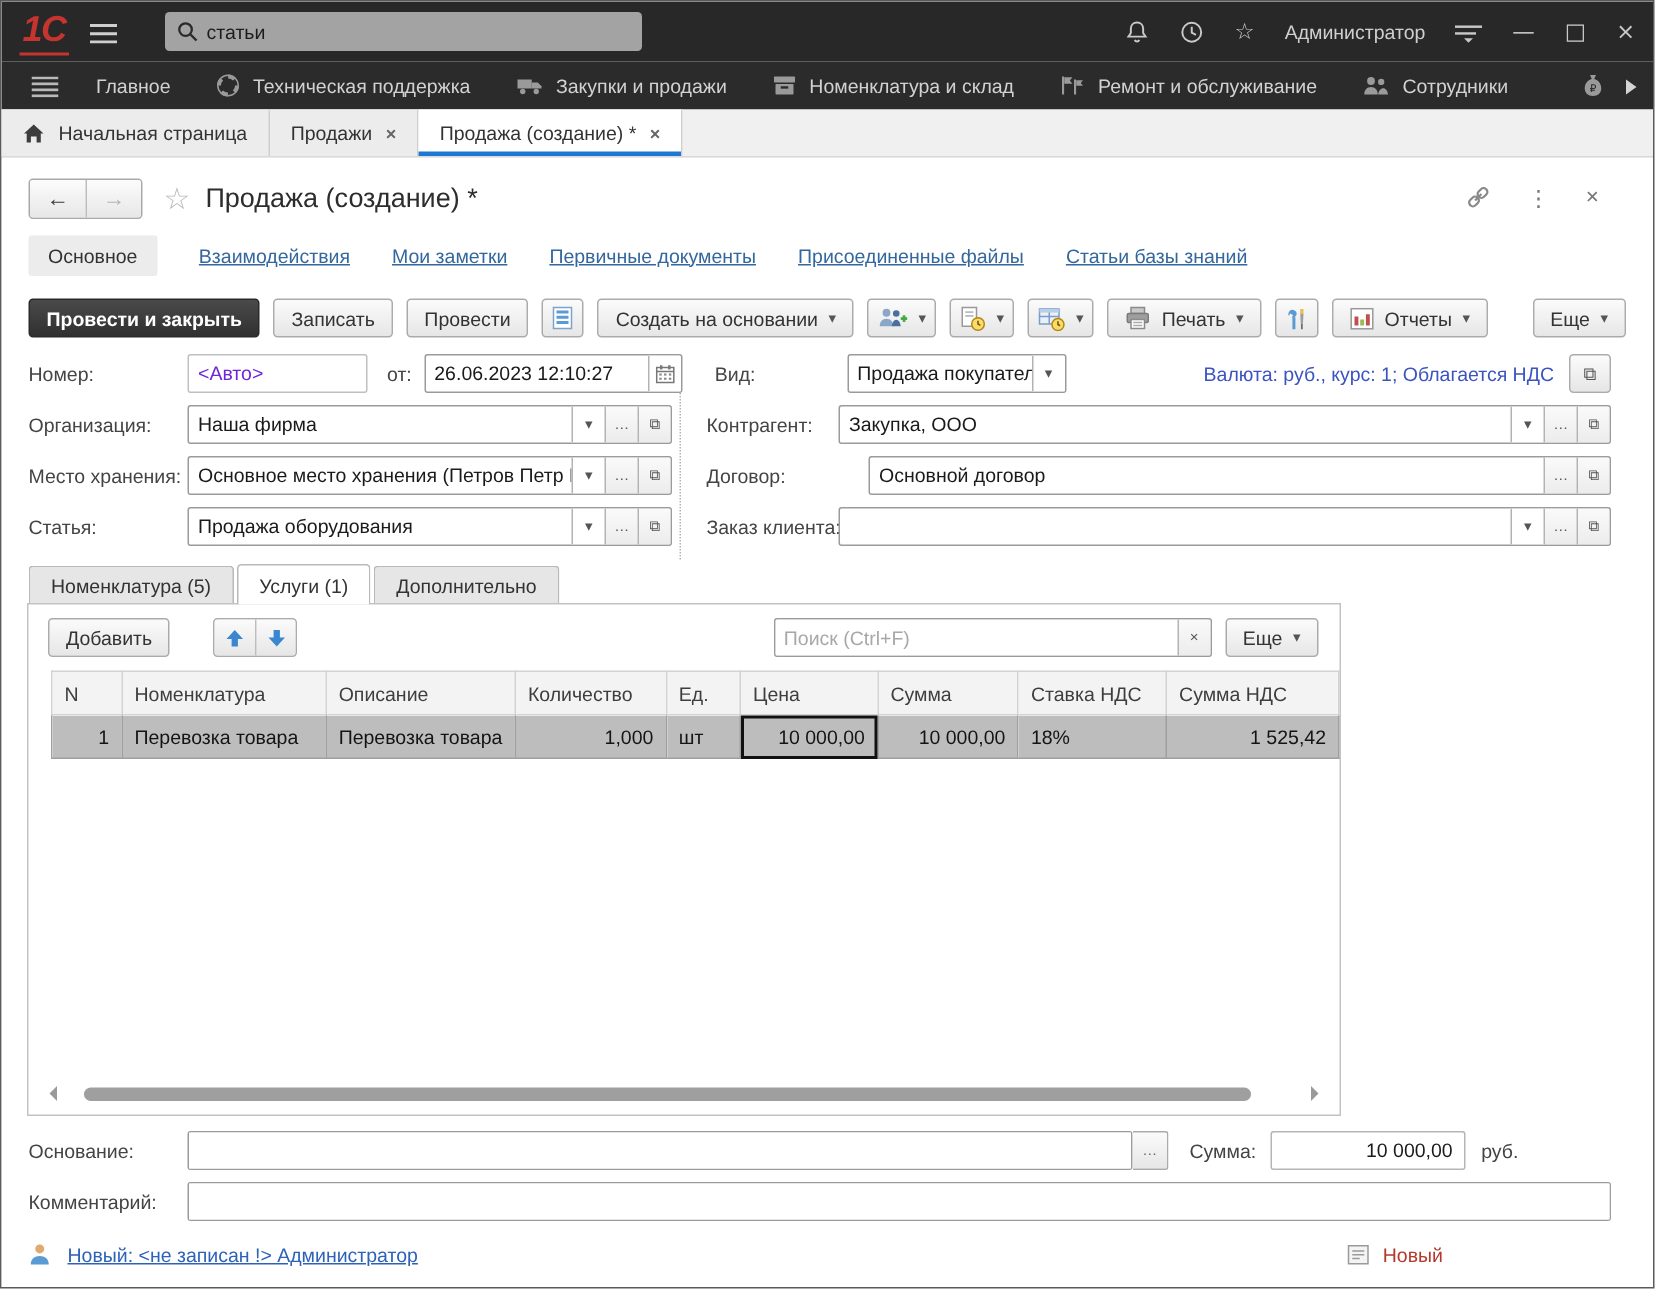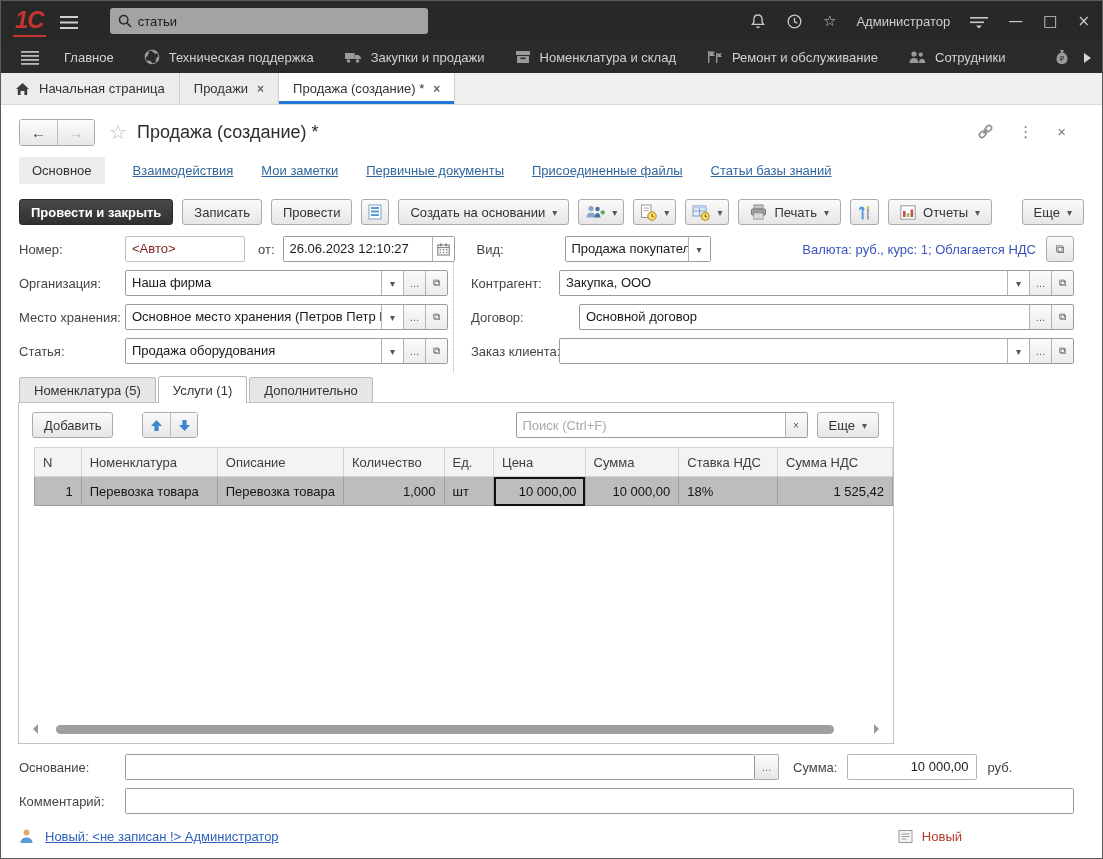--- a/index.html
+++ b/index.html
@@ -71,21 +71,21 @@
   .btn.iconbtn { padding:0 6px; }
   .toolbar .push { margin-left:auto; }
 
   
   .frow { display:flex; align-items:center; height:26px; left:18px; right:28px; }
   .flabel { color:#444; white-space:nowrap; }
   .lbl-l { width:106px; }
   .lbl-r { width:88px; }
   .combo { display:flex; align-items:stretch; height:26px; border:1px solid #9b9b9b; border-radius:2px; background:#fff; overflow:hidden; }
   .combo .val { flex:1; padding:0 6px; line-height:24px; white-space:nowrap; overflow:hidden; color:#1a1a1a; }
-  .combo .val.ph { color:#7f1d1d; }
+  .combo .val.ph { color:#6d28d9; }
   .combo .seg { width:22px; display:flex; align-items:center; justify-content:center;
                 border-left:1px solid #b3b3b3; background:linear-gradient(#fafafa,#ececec);
                 color:#555; font-size:10px; cursor:pointer; }
   .combo .seg.white { background:#fff; }
   .colsep { border-left:1px dotted #b3b3b3; }
   .linkblue { color:#3b54bf; text-decoration:none; cursor:pointer; white-space:nowrap; }
   .winbtn { width:28px; height:26px; display:flex; align-items:center; justify-content:center;
             border:1px solid #ababab; border-radius:3px; background:linear-gradient(#fbfbfb,#e6e6e6);
             color:#555; font-size:12px; cursor:pointer; }
 

